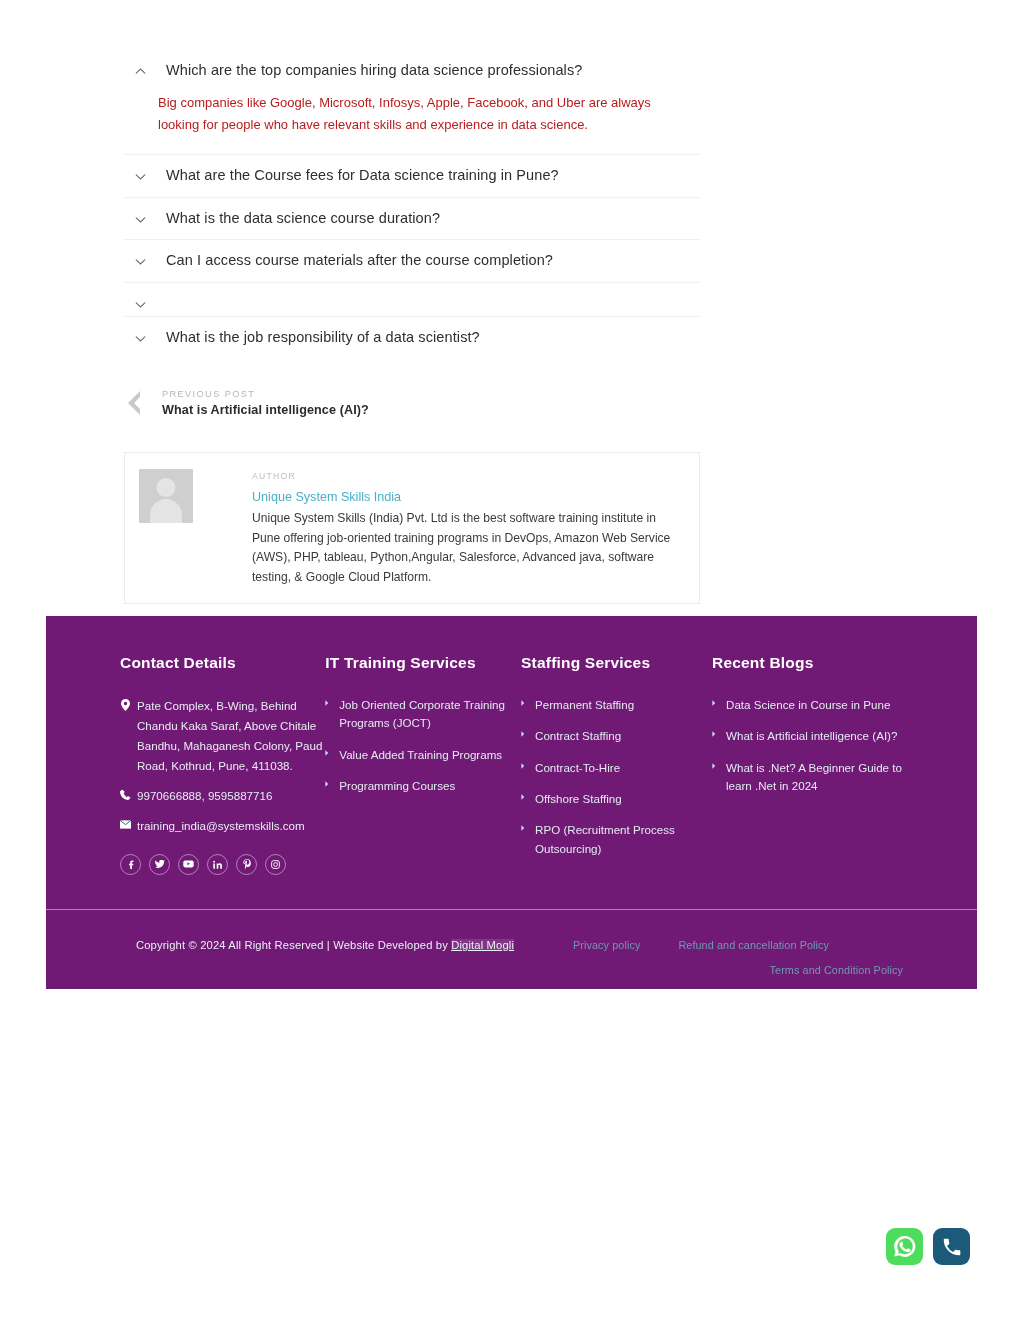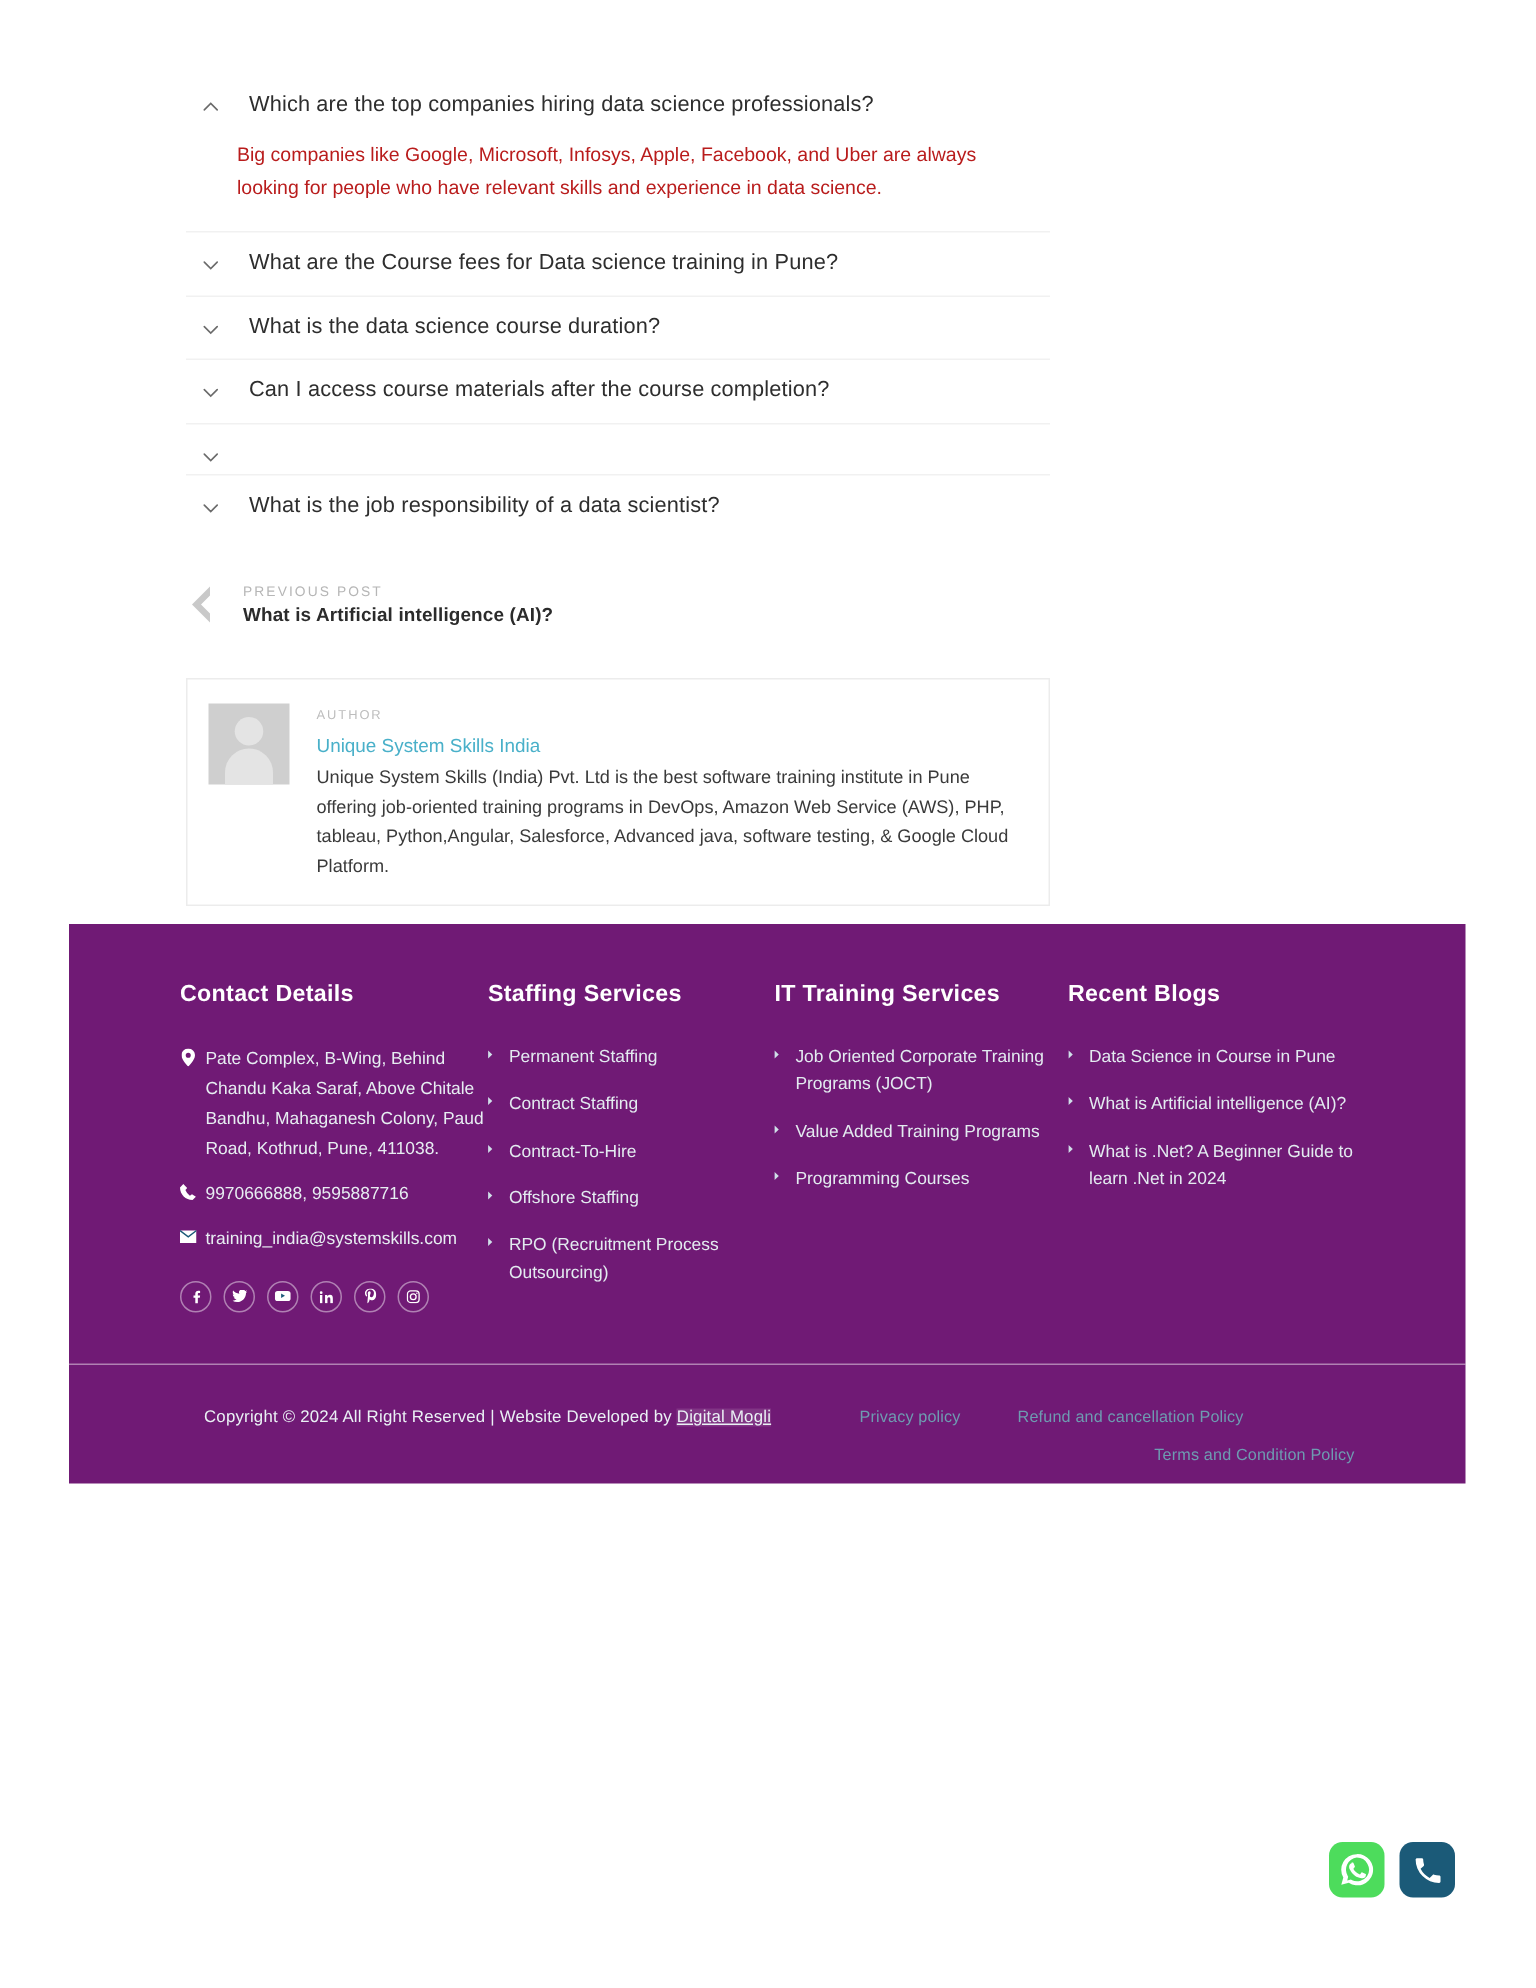--- a/index.html
+++ b/index.html
@@ -109,21 +109,21 @@
     width: 19px; height: 19px; border-radius: 50%;
     background: #e4e4e4;
   }
   .avatar .body {
     position:absolute; left:50%; top:30px;
     transform: translateX(-50%);
     width: 32px; height: 30px;
     border-radius: 16px 16px 0 0;
     background: #e4e4e4;
   }
-  .author-meta { padding-top: 2px; }
+  .author-meta { padding-top: 2px; margin-left: 41px; }
   .author-label {
     font-size: 8.6px;
     letter-spacing: 1.3px;
     color: #bdbdbd;
     text-transform: uppercase;
     margin-bottom: 9px;
   }
   .author-name {
     font-size: 12.6px;
     color: #49b0c9;
@@ -441,20 +441,50 @@
             <div class="soc">
               <svg width="9" height="9" viewBox="0 0 9 9">
                 <rect x="0.6" y="0.6" width="7.8" height="7.8" rx="2.2" fill="none" stroke="#fff" stroke-width="0.9"></rect>
                 <circle cx="4.5" cy="4.5" r="1.9" fill="none" stroke="#fff" stroke-width="0.9"></circle>
                 <circle cx="6.9" cy="2.1" r="0.5" fill="#fff"></circle>
               </svg>
             </div>
           </div>
       </div>
 
+      <div class="col col-training">
+        <div class="col-title">IT Training Services</div>
+        <ul class="flist" id="training-root">
+            <li>
+              <span class="bul">
+                <svg width="4" height="6" viewBox="0 0 4 6">
+                  <path d="M0.4 0.3L3.2 3 0.4 5.7z" fill="#cfe0e9"></path>
+                </svg>
+              </span>
+              <span>Job Oriented Corporate Training Programs (JOCT)</span>
+            </li>
+            <li>
+              <span class="bul">
+                <svg width="4" height="6" viewBox="0 0 4 6">
+                  <path d="M0.4 0.3L3.2 3 0.4 5.7z" fill="#cfe0e9"></path>
+                </svg>
+              </span>
+              <span>Value Added Training Programs</span>
+            </li>
+            <li>
+              <span class="bul">
+                <svg width="4" height="6" viewBox="0 0 4 6">
+                  <path d="M0.4 0.3L3.2 3 0.4 5.7z" fill="#cfe0e9"></path>
+                </svg>
+              </span>
+              <span>Programming Courses</span>
+            </li>
+          </ul>
+      </div>
+
       <div class="col col-staffing">
         <div class="col-title">Staffing Services</div>
         <ul class="flist" id="staffing-root">
             <li>
               <span class="bul">
                 <svg width="4" height="6" viewBox="0 0 4 6">
                   <path d="M0.4 0.3L3.2 3 0.4 5.7z" fill="#cfe0e9"></path>
                 </svg>
               </span>
               <span>Permanent Staffing</span>
@@ -483,50 +513,20 @@
               </span>
               <span>Offshore Staffing</span>
             </li>
             <li>
               <span class="bul">
                 <svg width="4" height="6" viewBox="0 0 4 6">
                   <path d="M0.4 0.3L3.2 3 0.4 5.7z" fill="#cfe0e9"></path>
                 </svg>
               </span>
               <span>RPO (Recruitment Process Outsourcing)</span>
-            </li>
-          </ul>
-      </div>
-
-      <div class="col col-training">
-        <div class="col-title">IT Training Services</div>
-        <ul class="flist" id="training-root">
-            <li>
-              <span class="bul">
-                <svg width="4" height="6" viewBox="0 0 4 6">
-                  <path d="M0.4 0.3L3.2 3 0.4 5.7z" fill="#cfe0e9"></path>
-                </svg>
-              </span>
-              <span>Job Oriented Corporate Training Programs (JOCT)</span>
-            </li>
-            <li>
-              <span class="bul">
-                <svg width="4" height="6" viewBox="0 0 4 6">
-                  <path d="M0.4 0.3L3.2 3 0.4 5.7z" fill="#cfe0e9"></path>
-                </svg>
-              </span>
-              <span>Value Added Training Programs</span>
-            </li>
-            <li>
-              <span class="bul">
-                <svg width="4" height="6" viewBox="0 0 4 6">
-                  <path d="M0.4 0.3L3.2 3 0.4 5.7z" fill="#cfe0e9"></path>
-                </svg>
-              </span>
-              <span>Programming Courses</span>
             </li>
           </ul>
       </div>
 
       <div class="col col-blogs">
         <div class="col-title">Recent Blogs</div>
         <ul class="flist" id="blogs-root">
             <li>
               <span class="bul">
                 <svg width="4" height="6" viewBox="0 0 4 6">

